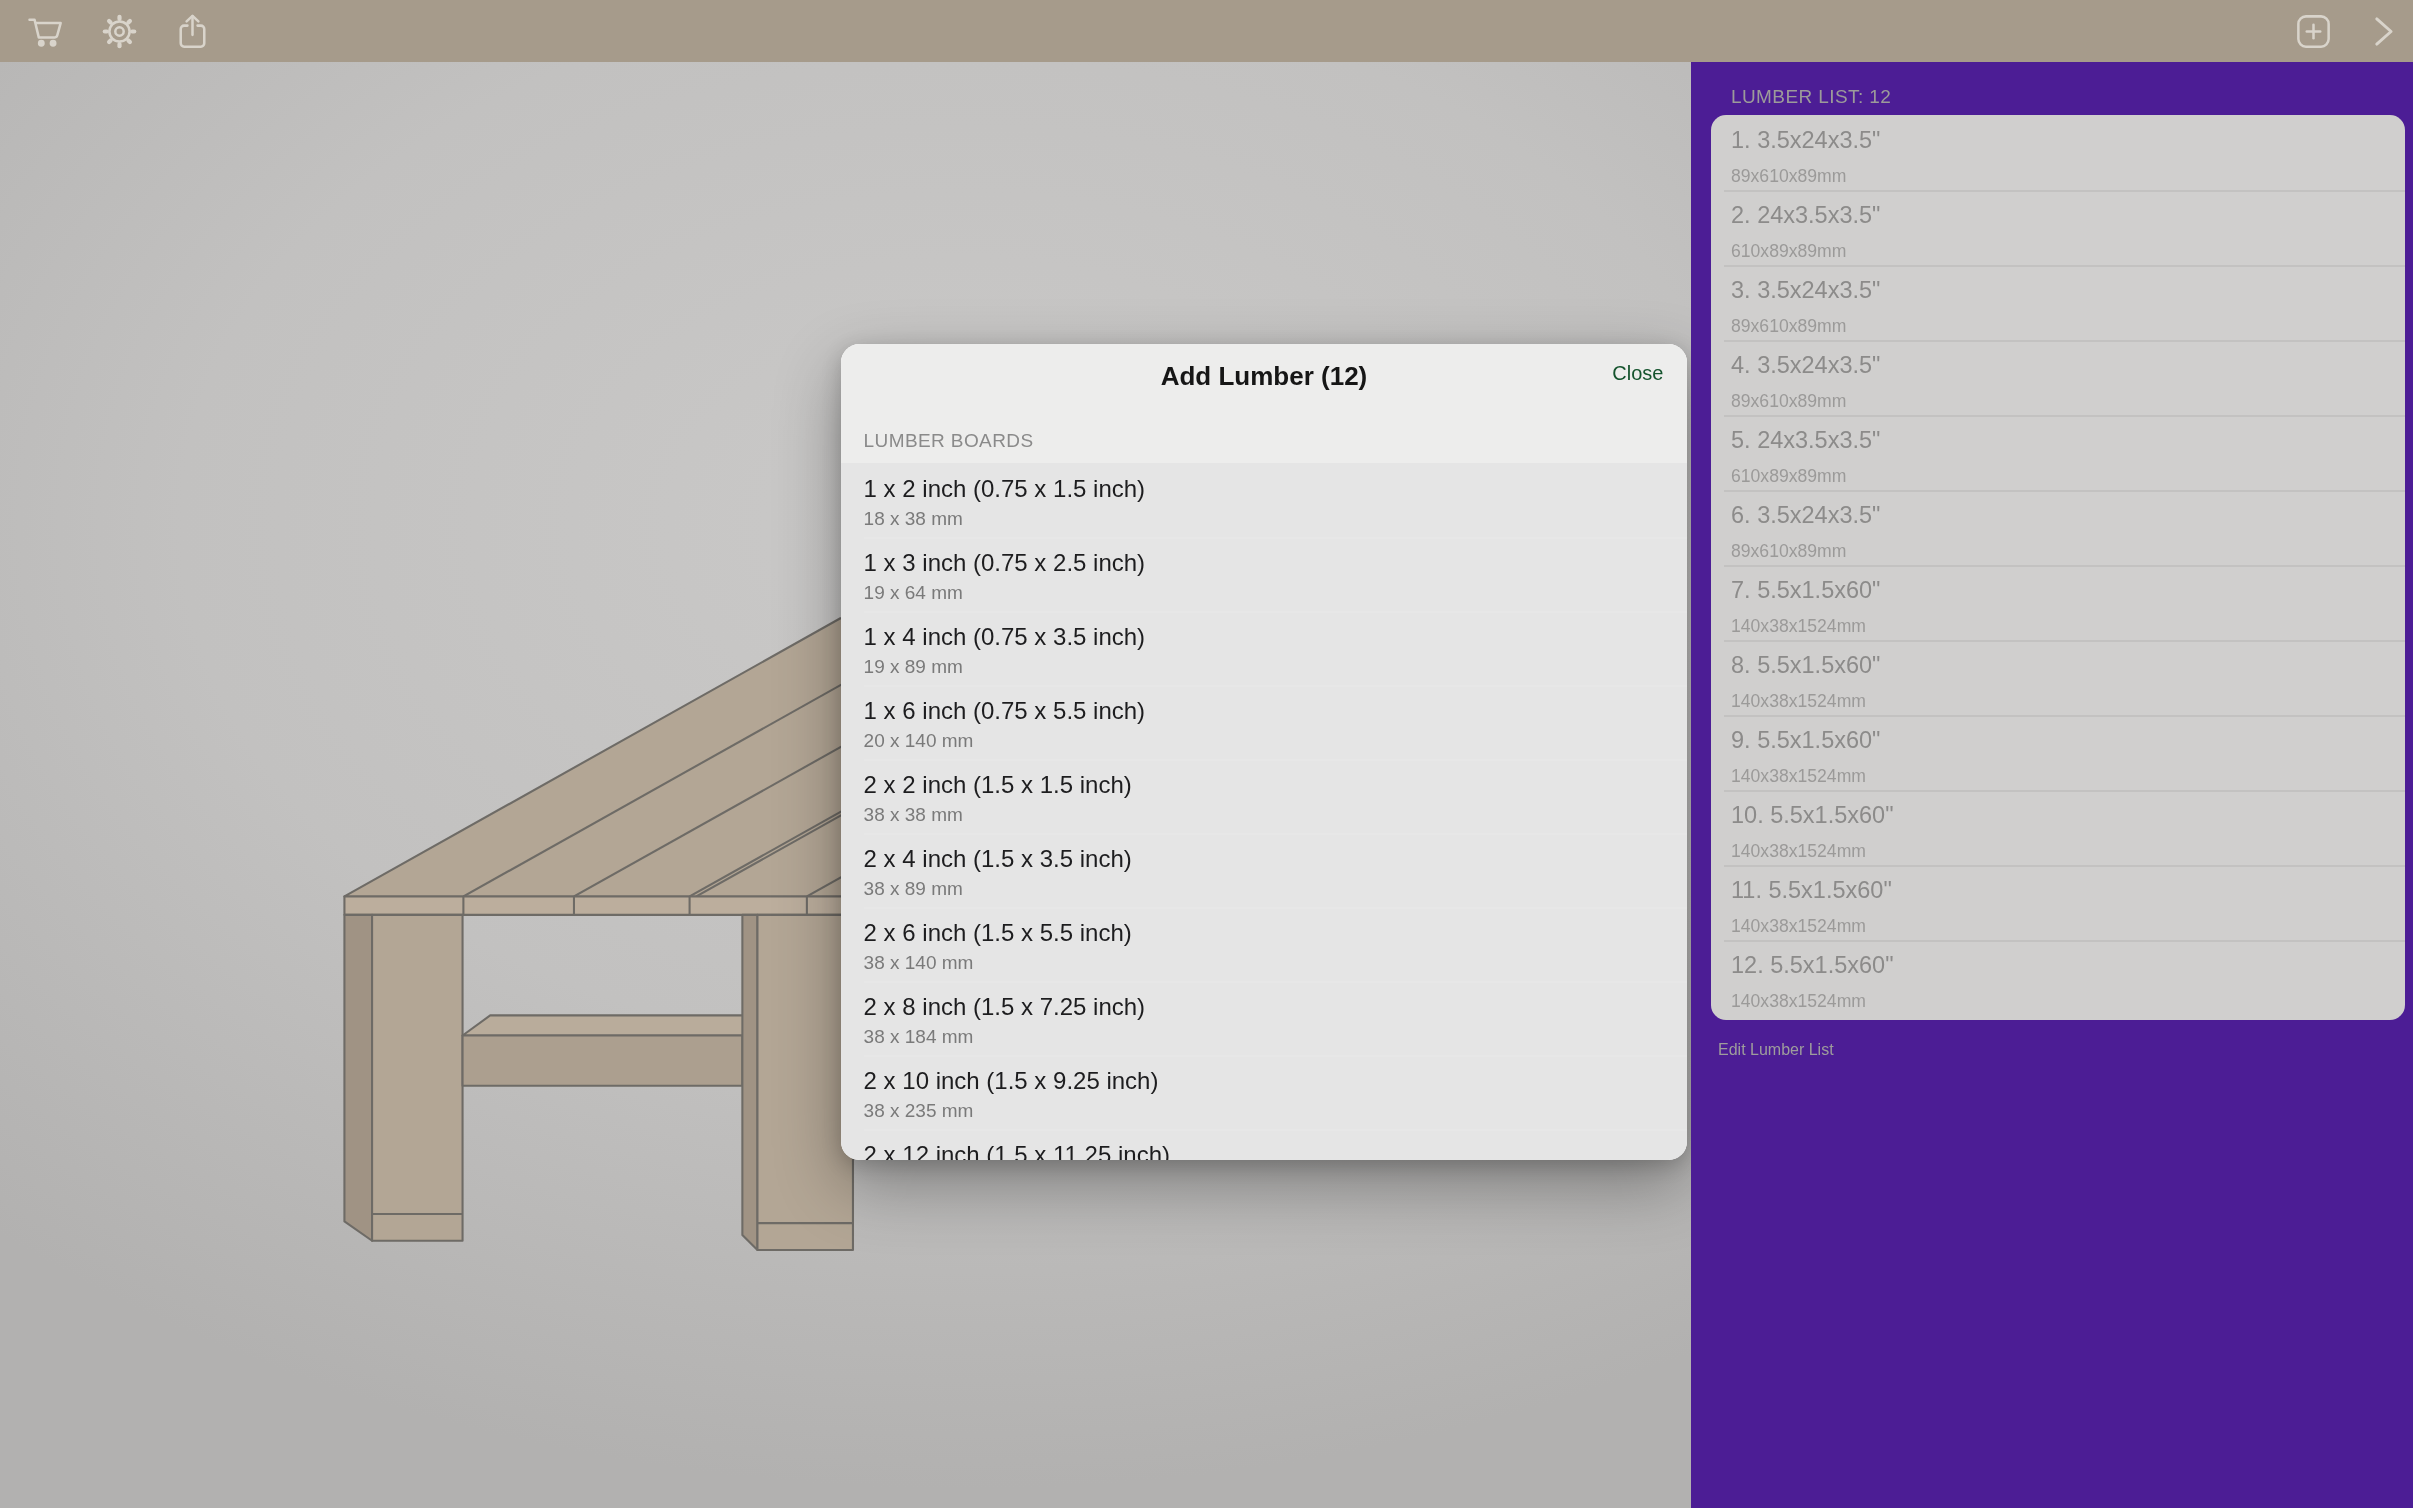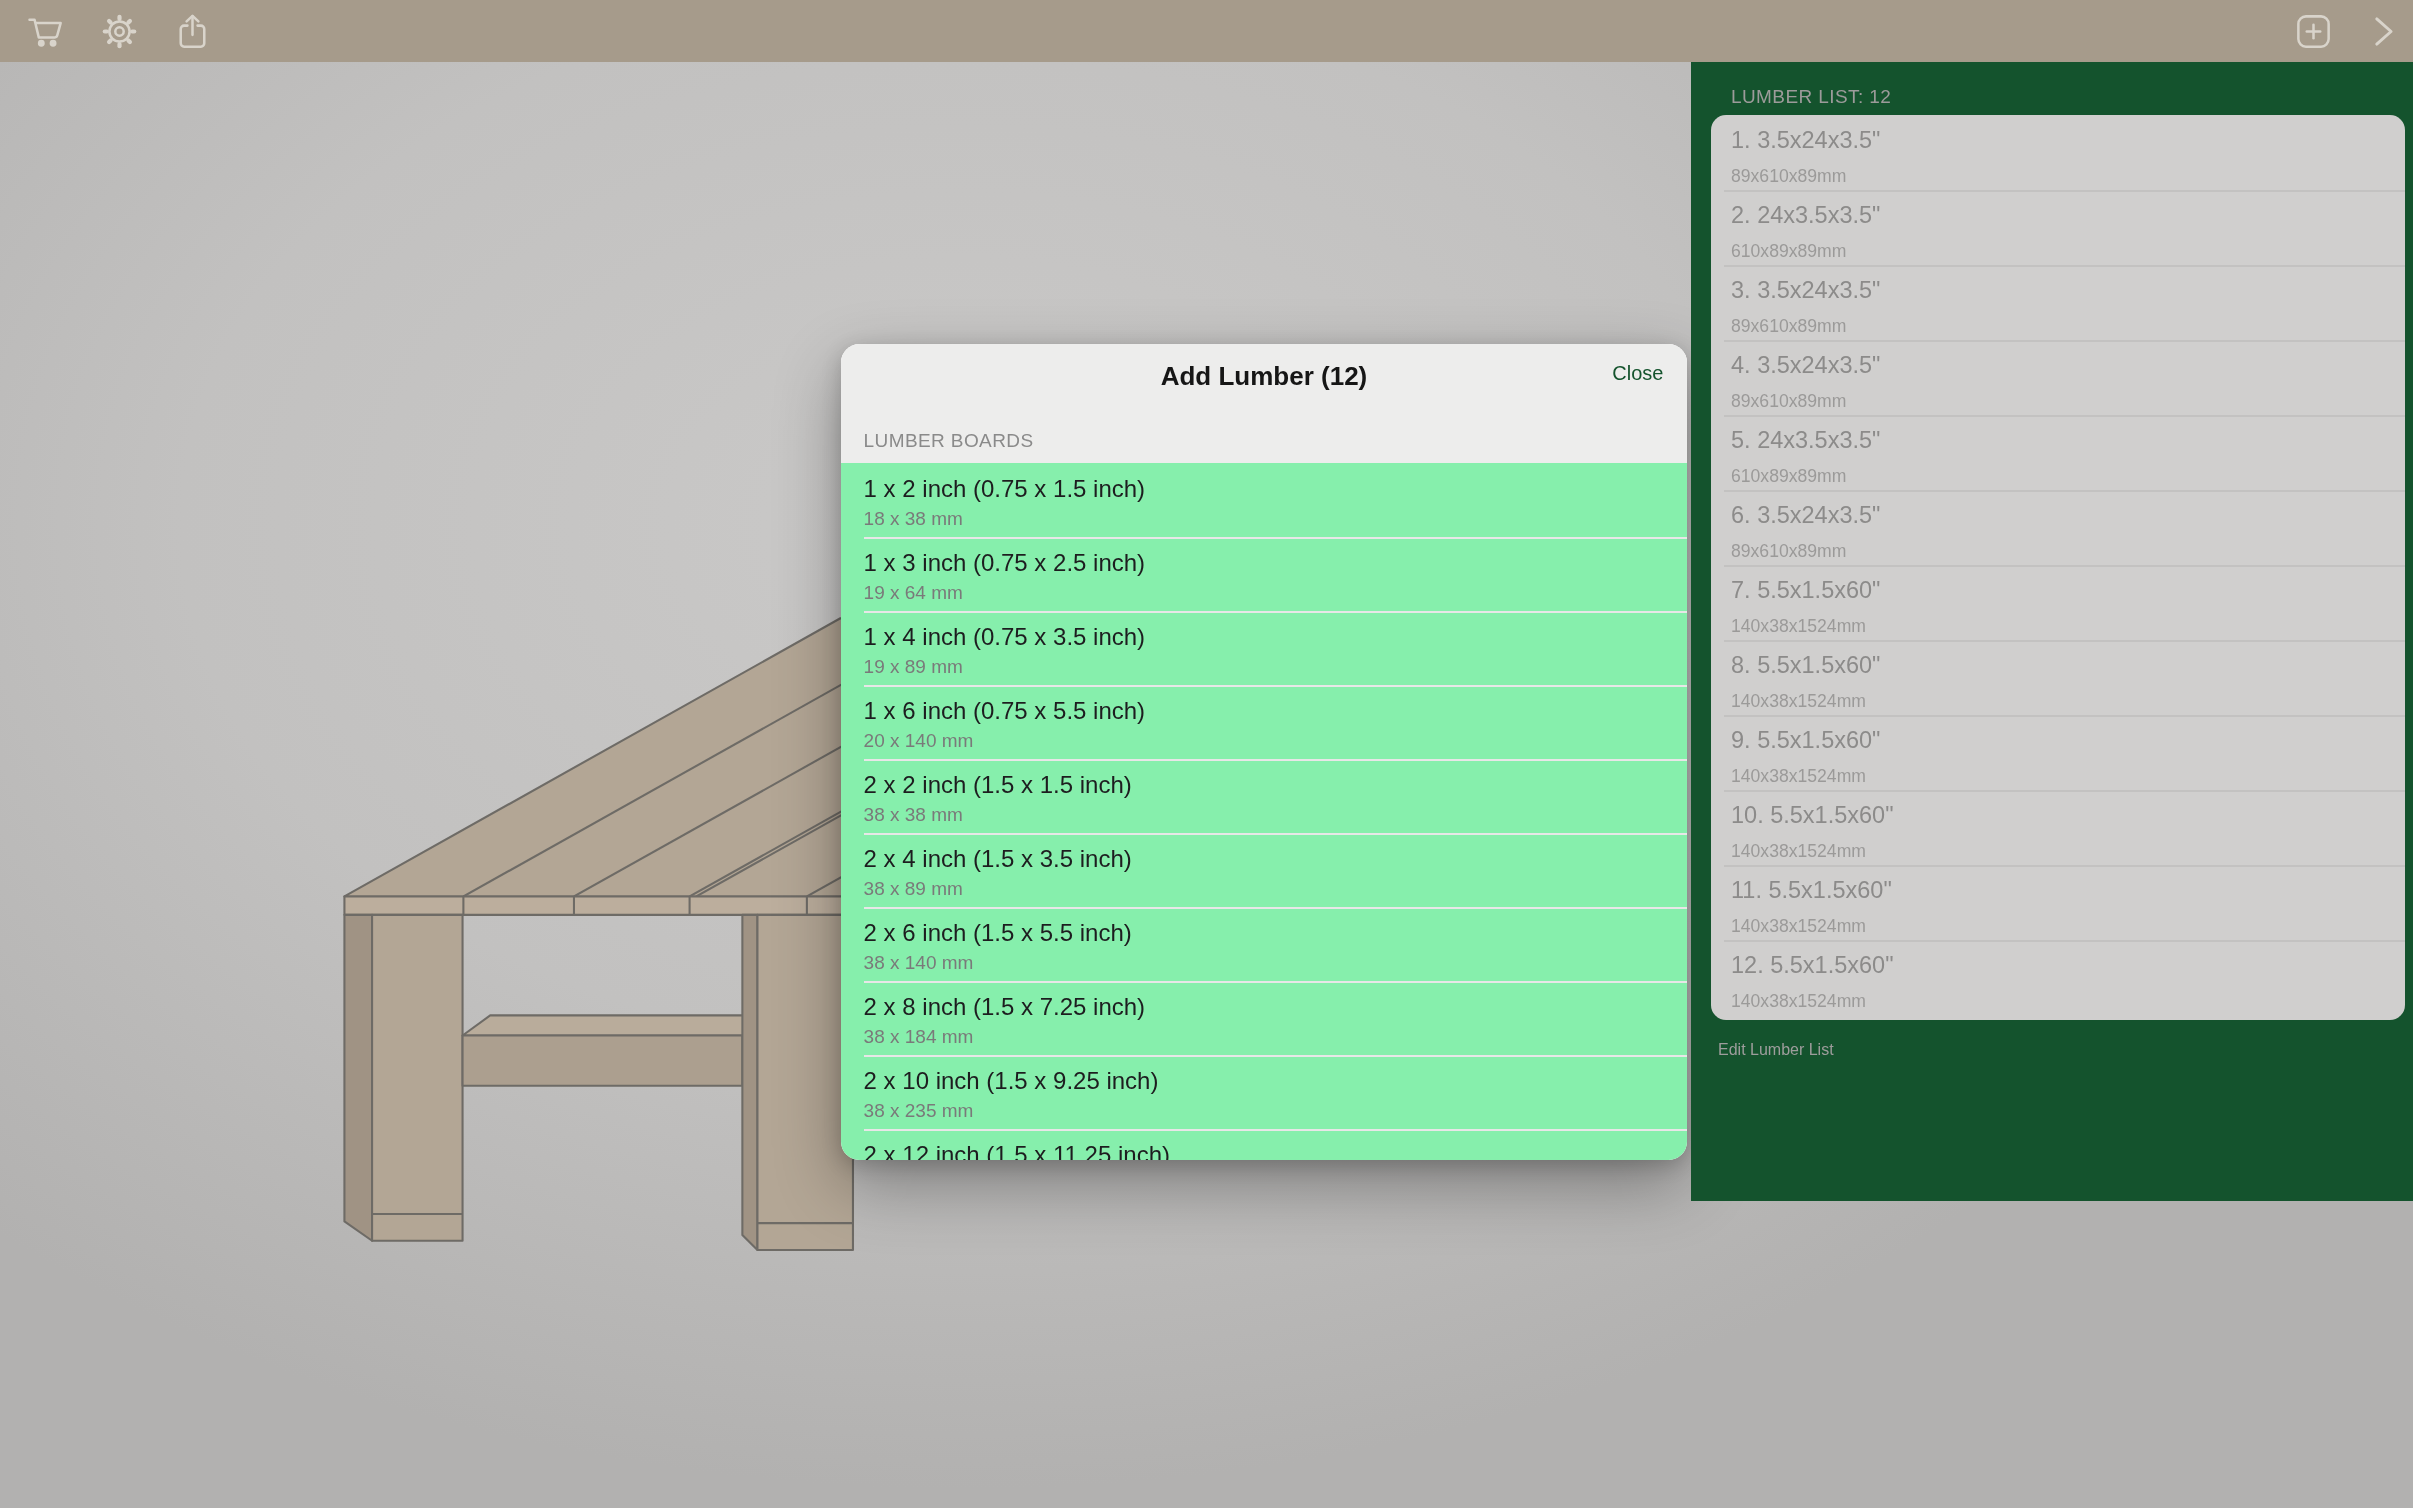--- a/index.html
+++ b/index.html
@@ -17,27 +17,27 @@
   #bench-svg{position:absolute;left:0;top:-62px;width:2413px;height:1508px;}
 
   
   #modal{position:absolute;left:841px;top:344px;width:846px;height:816px;background:#ffffff;
     border-radius:18.4px;overflow:hidden;z-index:30;
     box-shadow:0 25px 67px rgba(0,0,0,.33), 0 5px 20px rgba(0,0,0,.18);}
   .m-head{position:relative;height:119px;background:#ededec;}
   .m-title{position:absolute;left:0;right:0;top:17px;text-align:center;font-size:26px;font-weight:600;color:#161616;}
   .m-close{position:absolute;right:23.5px;top:18.4px;font-size:20px;color:#14532d;cursor:pointer;}
   .m-section{position:absolute;left:22.6px;top:86px;font-size:19px;color:#8a8a8a;letter-spacing:0.4px;}
-  .m-row{position:relative;height:74px;box-sizing:border-box;padding:11.7px 0 0 22.6px;background:#86efac;}
+  .m-row{position:relative;height:74px;box-sizing:border-box;padding:11.7px 0 0 22.6px;background:#e5e5e5;}
   .m-row + .m-row::before{content:"";position:absolute;left:22.6px;right:0;top:0;height:1.7px;background:#e7e7e7;}
   .m-row-title{font-size:24px;line-height:28.5px;color:#1d1d1f;}
   .m-row-sub{font-size:19px;line-height:23.5px;margin-top:3.4px;color:#7a7a7a;}
 
   
-  #sidebar{position:absolute;left:1691px;top:62px;width:722px;height:1139px;background:#14532d;z-index:35;}
+  #sidebar{position:absolute;left:1691px;top:62px;width:722px;height:1446px;background:#4c1d95;z-index:35;}
   .sb-header{position:absolute;left:40px;top:23.5px;font-size:19px;color:#9c9b9a;letter-spacing:0.4px;}
   #lumber-card{position:absolute;left:20px;top:53px;width:694px;height:905px;background:#d0cfce;border-radius:15px;overflow:hidden;}
   .s-item{position:relative;height:75px;box-sizing:border-box;padding:11px 0 0 20px;}
   .s-item + .s-item::before{content:"";position:absolute;left:13.4px;right:0;top:0;height:1.7px;background:#c3c2c1;}
   .s-item-title{font-size:23.5px;line-height:28.5px;color:#8c8b8a;}
   .s-item-sub{font-size:17.6px;line-height:23.5px;margin-top:10px;color:#9b9a99;}
   .sb-edit{position:absolute;left:27px;top:979px;font-size:16px;color:#9e9d9c;cursor:pointer;}
 </style>
 </head>
 <body>

